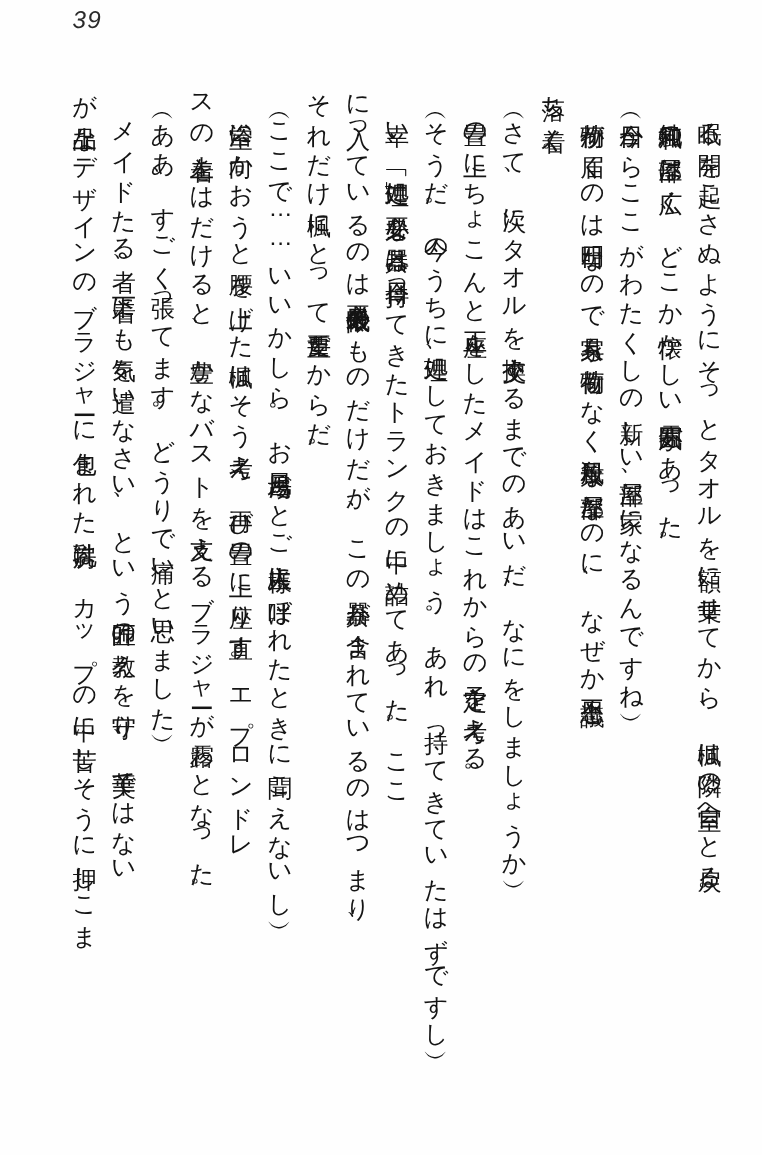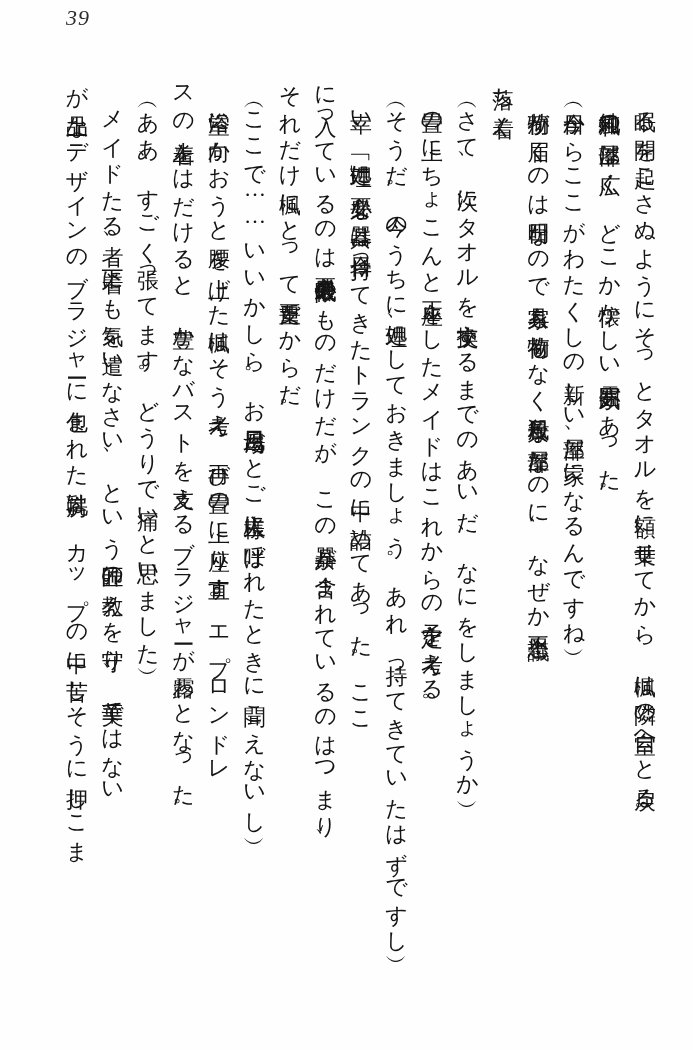--- a/index.html
+++ b/index.html
@@ -6,21 +6,21 @@
     margin: 0;
     padding: 0;
     background: #ffffff;
   }
   .page {
     position: relative;
     width: 693px;
     height: 1050px;
     background: #fefefef9;
     overflow: hidden;
-    font-family: Liberation Serif, serif;
+    font-family: Liberation Sans, sans-serif;
   }
   .page-number {
     position: absolute;
     top: 5px;
     left: 66px;
     font-size: 22px;
     font-style: italic;
     color: #2b2b2b;
     letter-spacing: 1px;
   }

